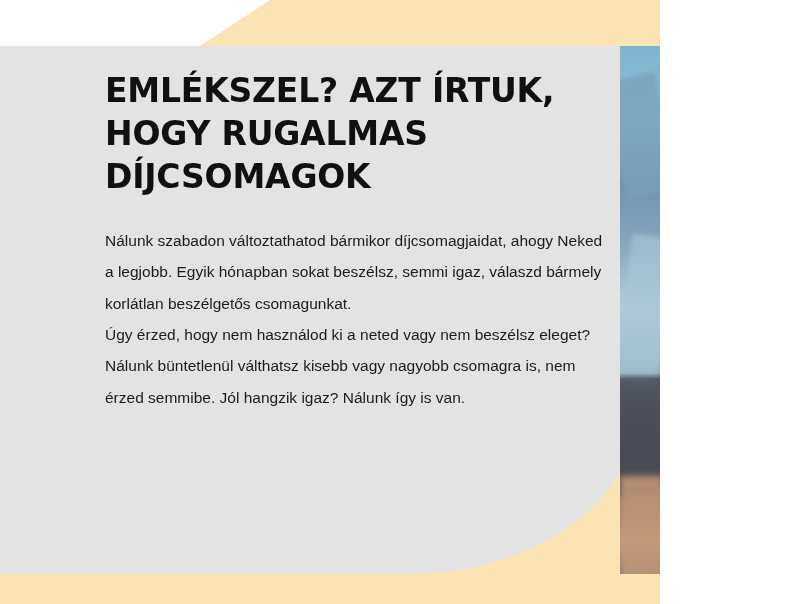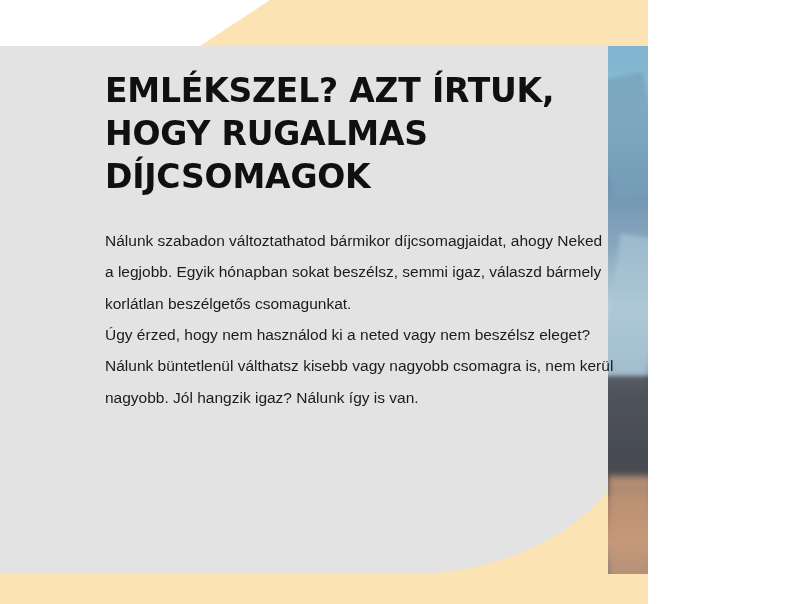--- a/index.html
+++ b/index.html
@@ -13,20 +13,21 @@
     font-family: "Liberation Sans", sans-serif;
     background: #ffffff;
   }
 
   .slide {
     position: relative;
     width: 648px;
     height: 604px;
     background: #fbe3b4;
     overflow: hidden;
+    padding-left: 12px;
   }
 
   
   .corner-white {
     position: absolute;
     top: 0;
     left: 0;
     width: 200px;
     height: 46px;
     background: #ffffff;
@@ -152,16 +153,16 @@
   <div class="photo-strip">
     <div class="blob1"></div>
     <div class="blob2"></div>
     <div class="blob3"></div>
     <div class="blob4"></div>
   </div>
 
   <div class="content">
     <h1 class="title">EMLÉKSZEL? AZT ÍRTUK, HOGY RUGALMAS DÍJCSOMAGOK</h1>
     <p class="body-text">Nálunk szabadon változtathatod bármikor díjcsomagjaidat, ahogy Neked a legjobb. Egyik hónapban sokat beszélsz, semmi igaz, válaszd bármely korlátlan beszélgetős csomagunkat.</p>
-    <p class="body-text">Úgy érzed, hogy nem használod ki a neted vagy nem beszélsz eleget? Nálunk büntetlenül válthatsz kisebb vagy nagyobb csomagra is, nem kerül nagyobb. Jól hangzik igaz? Nálunk így is van.</p>
+    <p class="body-text">Úgy érzed, hogy nem használod ki a neted vagy nem beszélsz eleget? Nálunk büntetlenül válthatsz kisebb vagy nagyobb csomagra is, nem érzed semmibe. Jól hangzik igaz? Nálunk így is van.</p>
   </div>
 
 </div>
 
 </body></html>

